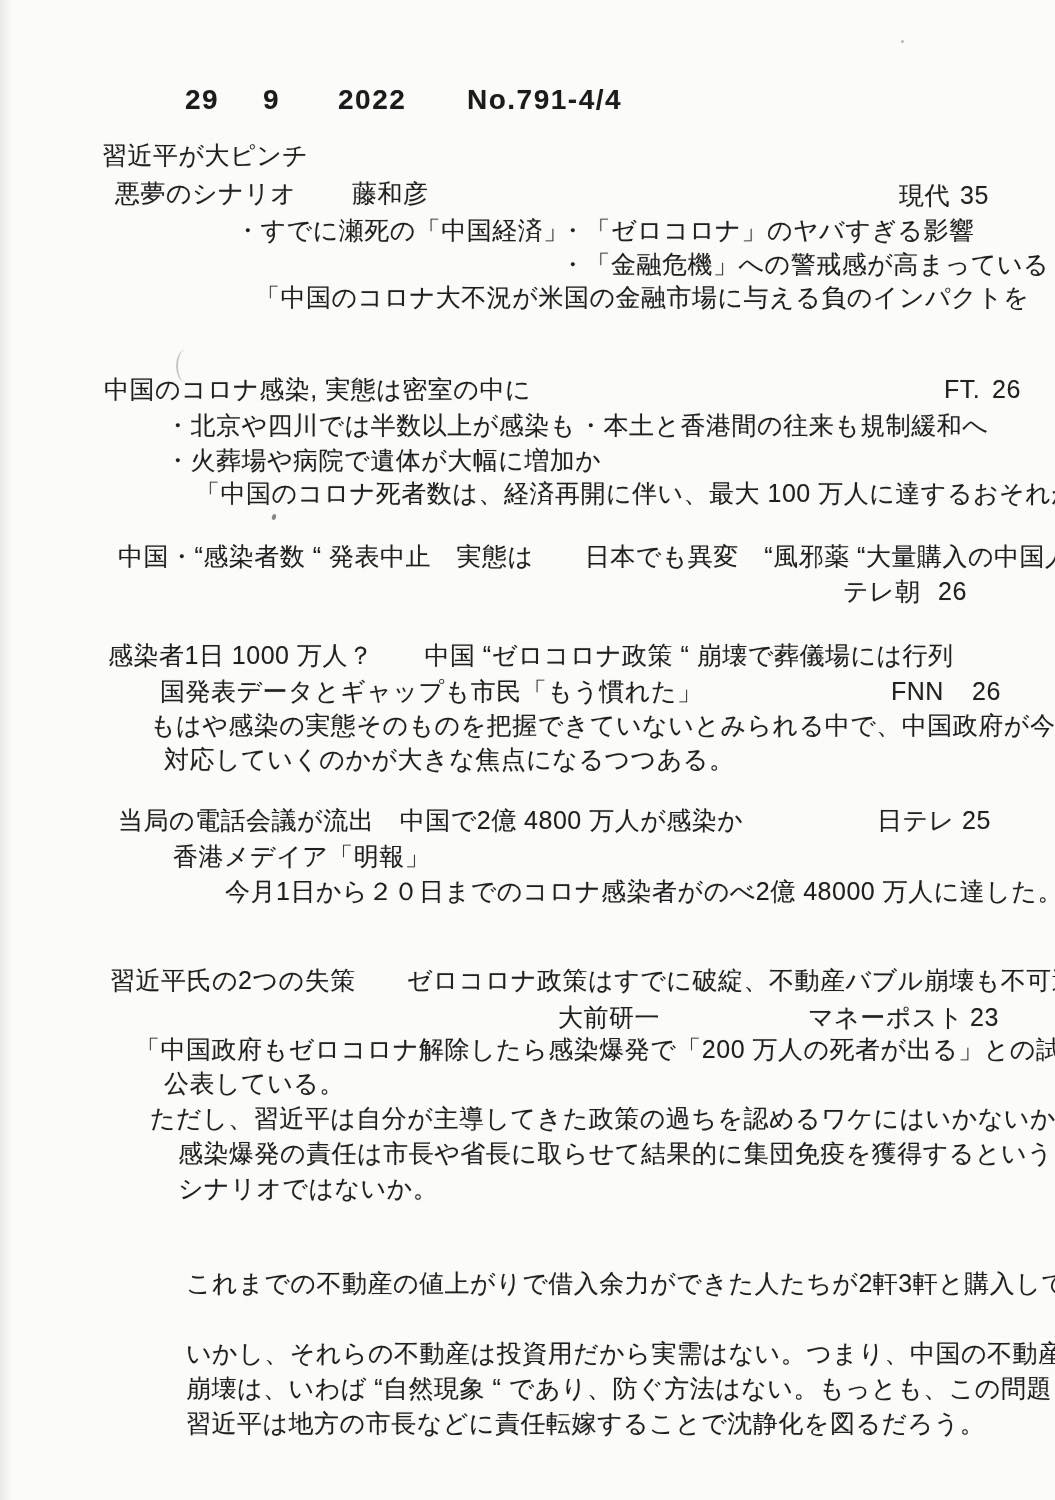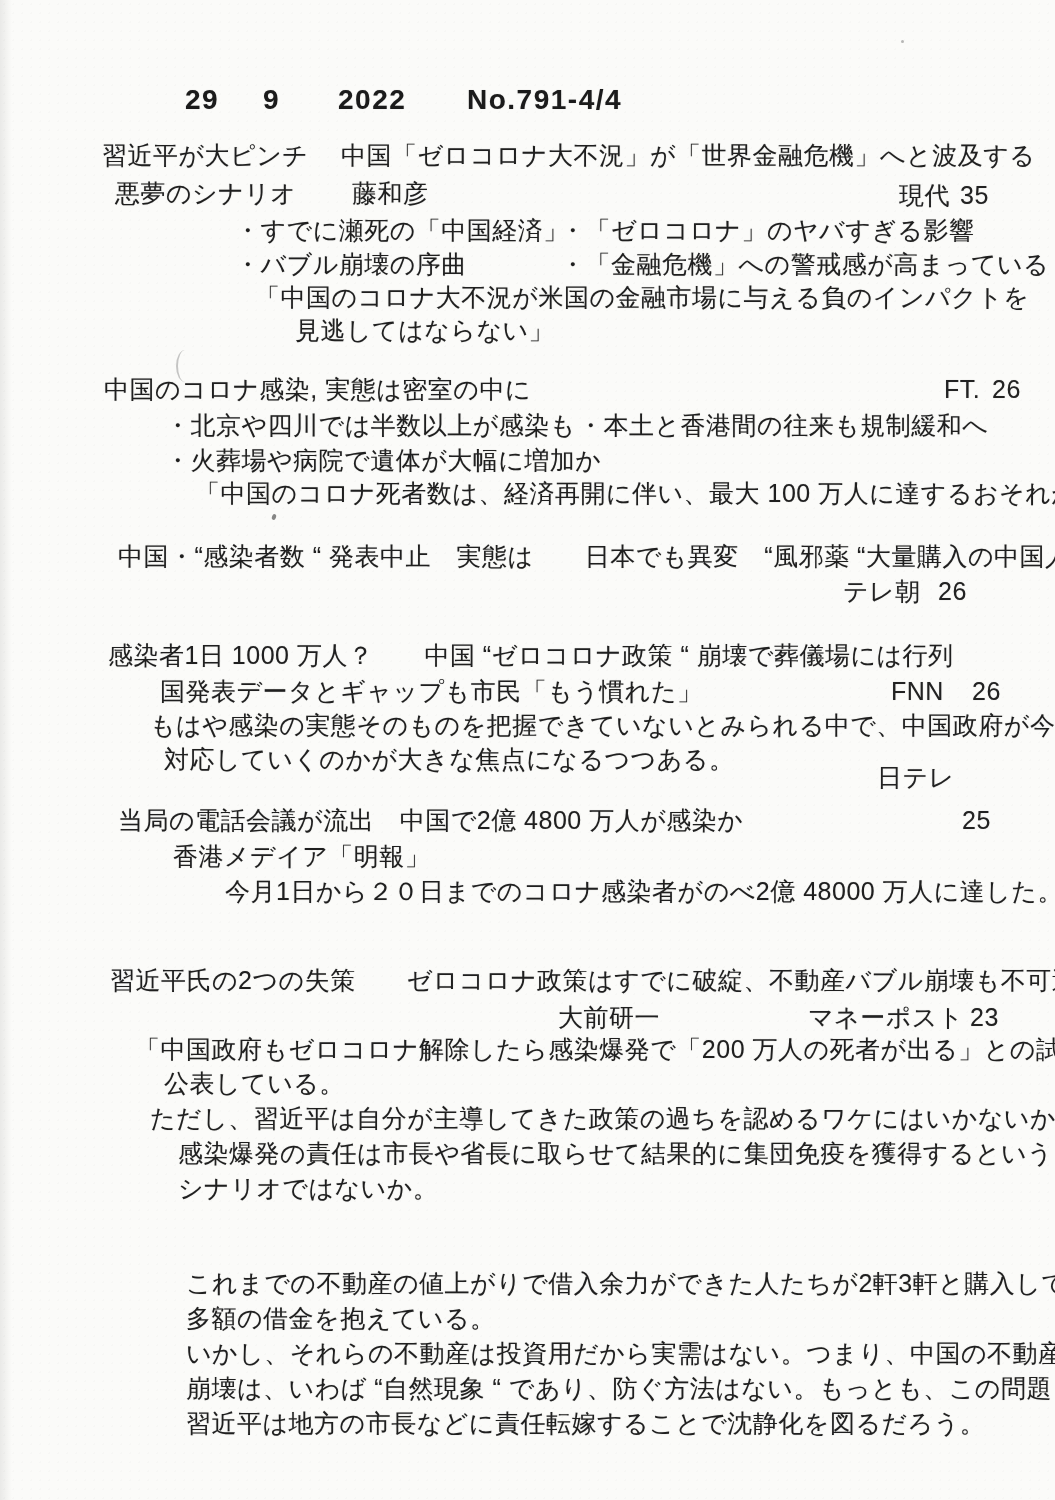--- a/index.html
+++ b/index.html
@@ -48,31 +48,28 @@
 <body>
 
 <div class="page">
 
   <span class="t hd" style="left:185px;top:83px">29</span>
   <span class="t hd" style="left:263px;top:83px">9</span>
   <span class="t hd" style="left:338px;top:83px">2022</span>
   <span class="t hd" style="left:467px;top:83px">No.791-4/4</span>
 
   <span class="t" style="left:102px;top:141px">習近平が大ピンチ</span>
-  <span class="t" style="left:341px;top:141px">中国「ゼロコロナ大不況」が「世界金融危機」へと波及する</span>
   <span class="t" style="left:115px;top:179px">悪夢のシナリオ</span>
   <span class="t" style="left:352px;top:179px">藤和彦</span>
   <span class="t src" style="left:899px;top:181px">現代</span>
   <span class="t src" style="left:960px;top:181px">35</span>
   <span class="t" style="left:235px;top:216px">・すでに瀬死の「中国経済」</span>
   <span class="t" style="left:560px;top:216px">・「ゼロコロナ」のヤバすぎる影響</span>
-  <span class="t" style="left:235px;top:250px">・バブル崩壊の序曲</span>
   <span class="t" style="left:560px;top:250px">・「金融危機」への警戒感が高まっている</span>
   <span class="t" style="left:255px;top:283px">「中国のコロナ大不況が米国の金融市場に与える負のインパクトを</span>
-  <span class="t" style="left:295px;top:316px">見逃してはならない」</span>
 
   <span class="t" style="left:104px;top:375px">中国のコロナ感染, 実態は密室の中に</span>
   <span class="t src" style="left:944px;top:375px">FT.</span>
   <span class="t src" style="left:992px;top:375px">26</span>
   <span class="t" style="left:165px;top:411px">・北京や四川では半数以上が感染も</span>
   <span class="t" style="left:578px;top:411px">・本土と香港間の往来も規制緩和へ</span>
   <span class="t" style="left:165px;top:446px">・火葬場や病院で遺体が大幅に増加か</span>
   <span class="t" style="left:195px;top:479px">「中国のコロナ死者数は、経済再開に伴い、最大 100 万人に達するおそれがある」</span>
 
   <span class="t" style="left:118px;top:542px">中国・“感染者数 “ 発表中止　実態は　　日本でも異変　“風邪薬 “大量購入の中国人客</span>
@@ -80,37 +77,36 @@
   <span class="t src" style="left:938px;top:577px">26</span>
 
   <span class="t" style="left:108px;top:641px">感染者1日 1000 万人？　　中国 “ゼロコロナ政策 “ 崩壊で葬儀場には行列</span>
   <span class="t" style="left:160px;top:677px">国発表データとギャップも市民「もう慣れた」</span>
   <span class="t src" style="left:891px;top:677px">FNN</span>
   <span class="t src" style="left:972px;top:677px">26</span>
   <span class="t" style="left:150px;top:711px">もはや感染の実態そのものを把握できていないとみられる中で、中国政府が今後どう</span>
   <span class="t" style="left:164px;top:745px">対応していくのかが大きな焦点になるつつある。</span>
 
   <span class="t" style="left:118px;top:806px">当局の電話会議が流出　中国で2億 4800 万人が感染か</span>
-  <span class="t src" style="left:877px;top:763px">日テレ</span>
+  <span class="t src" style="left:877px;top:806px">日テレ</span>
   <span class="t src" style="left:962px;top:806px">25</span>
   <span class="t" style="left:173px;top:842px">香港メデイア「明報」</span>
   <span class="t" style="left:225px;top:877px">今月1日から２０日までのコロナ感染者がのべ2億 48000 万人に達した。</span>
 
   <span class="t" style="left:110px;top:966px">習近平氏の2つの失策　　ゼロコロナ政策はすでに破綻、不動産バブル崩壊も不可避か</span>
   <span class="t" style="left:558px;top:1003px">大前研一</span>
   <span class="t src" style="left:808px;top:1003px">マネーポスト</span>
   <span class="t src" style="left:970px;top:1003px">23</span>
   <span class="t" style="left:135px;top:1035px">「中国政府もゼロコロナ解除したら感染爆発で「200 万人の死者が出る」との試算を</span>
   <span class="t" style="left:164px;top:1069px">公表している。</span>
   <span class="t" style="left:150px;top:1104px">ただし、習近平は自分が主導してきた政策の過ちを認めるワケにはいかないから、</span>
   <span class="t" style="left:178px;top:1139px">感染爆発の責任は市長や省長に取らせて結果的に集団免疫を獲得するという</span>
   <span class="t" style="left:178px;top:1174px">シナリオではないか。</span>
 
   <span class="t" style="left:186px;top:1269px">これまでの不動産の値上がりで借入余力ができた人たちが2軒3軒と購入して</span>
-  <span class="t" style="left:186px;top:1304px">多額の借金を抱えている。</span>
   <span class="t" style="left:186px;top:1339px">いかし、それらの不動産は投資用だから実需はない。つまり、中国の不動産バブル</span>
   <span class="t" style="left:186px;top:1374px">崩壊は、いわば “自然現象 “ であり、防ぐ方法はない。もっとも、この問題も、</span>
   <span class="t" style="left:186px;top:1409px">習近平は地方の市長などに責任転嫁することで沈静化を図るだろう。</span>
 
   <div class="artifact-paren"></div>
   <div class="speck1"></div>
   <div class="speck2"></div>
 </div>
 
 </body></html>

